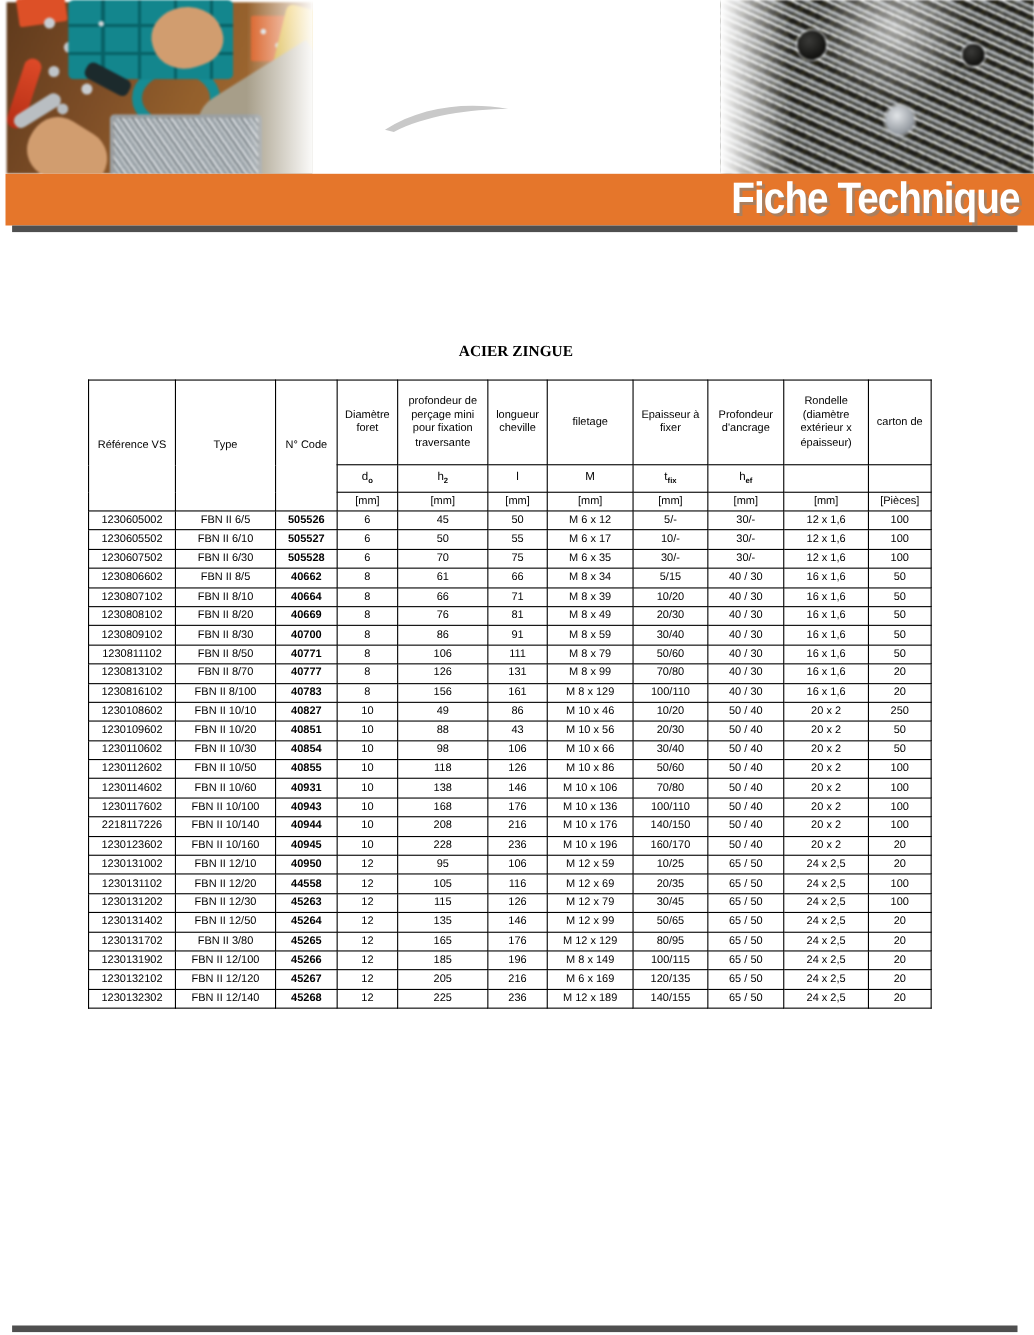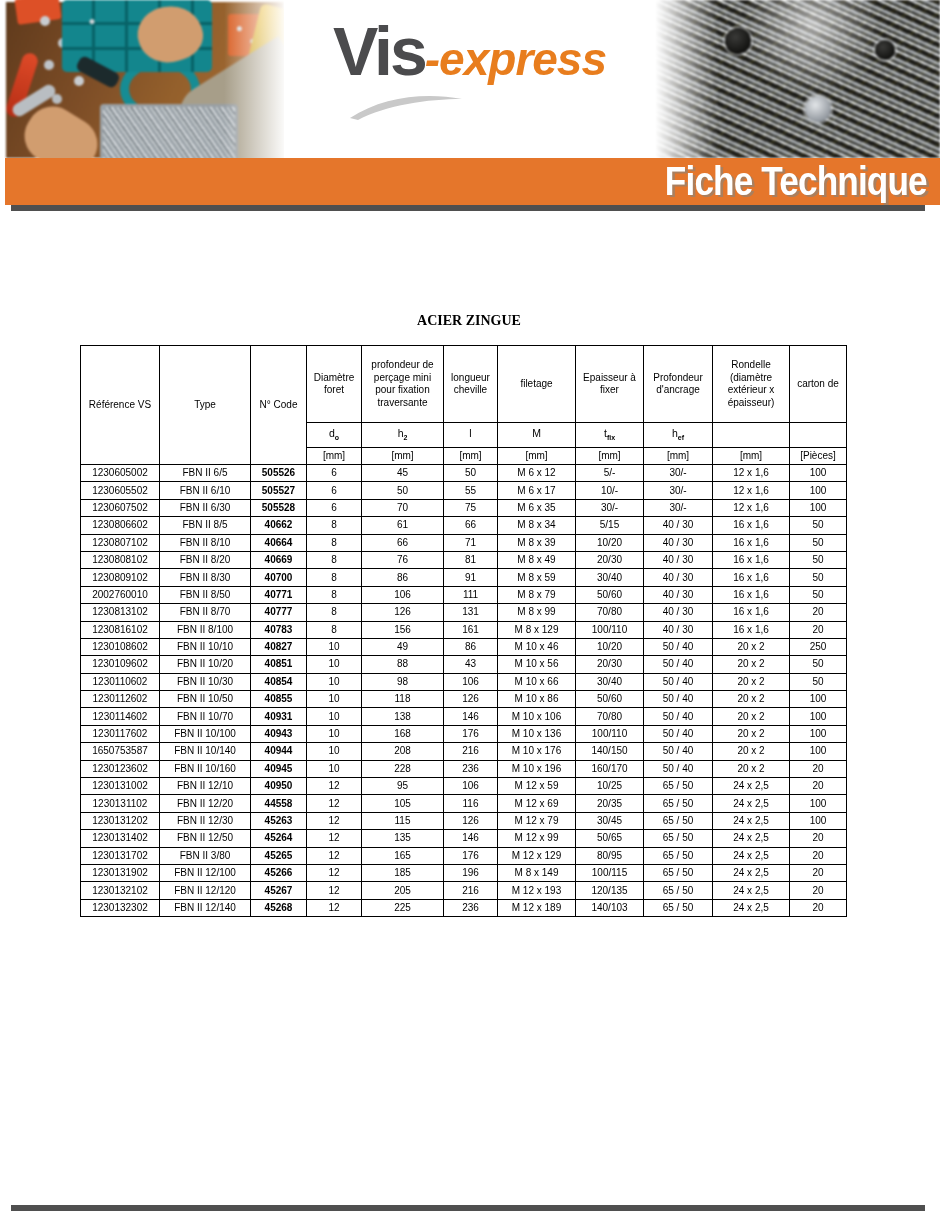--- a/index.html
+++ b/index.html
@@ -103,23 +103,20 @@
       <div class="arm-right"></div>
       <div class="hand-right"></div>
       <div class="tray"></div>
       <div class="forearm-left"></div>
       <div class="held-tool"></div>
     </div>
     <div class="fade-right"></div>
   </div>
 
   <div class="logo-area">
-    <div class="logo-line">
-      <span class="logo-vis">Vis</span><span class="logo-express">-express</span>
-    </div>
     <svg class="logo-swoosh" width="118" height="28" viewBox="0 0 118 28">
       <path d="M2,26 C34,5 76,0 114,7 C80,7 38,13 10,28 Z" fill="#c9c9c9"></path>
     </svg>
   </div>
 
   <div class="photo photo-right">
     <div class="photo-art">
       <div class="screws-bg"></div>
       <div class="screw-head sh1"></div>
       <div class="screw-head sh2"></div>
@@ -271,21 +268,21 @@
         <td>8</td>
         <td>86</td>
         <td>91</td>
         <td>M 8 x 59</td>
         <td>30/40</td>
         <td>40 / 30</td>
         <td>16 x 1,6</td>
         <td>50</td>
       </tr>
       <tr>
-        <td>2002760010</td>
+        <td>1230811102</td>
         <td>FBN II 8/50</td>
         <td class="bold">40771</td>
         <td>8</td>
         <td>106</td>
         <td>111</td>
         <td>M 8 x 79</td>
         <td>50/60</td>
         <td>40 / 30</td>
         <td>16 x 1,6</td>
         <td>50</td>
@@ -363,21 +360,21 @@
         <td>118</td>
         <td>126</td>
         <td>M 10 x 86</td>
         <td>50/60</td>
         <td>50 / 40</td>
         <td>20 x 2</td>
         <td>100</td>
       </tr>
       <tr>
         <td>1230114602</td>
-        <td>FBN II 10/70</td>
+        <td>FBN II 10/60</td>
         <td class="bold">40931</td>
         <td>10</td>
         <td>138</td>
         <td>146</td>
         <td>M 10 x 106</td>
         <td>70/80</td>
         <td>50 / 40</td>
         <td>20 x 2</td>
         <td>100</td>
       </tr>
@@ -388,21 +385,21 @@
         <td>10</td>
         <td>168</td>
         <td>176</td>
         <td>M 10 x 136</td>
         <td>100/110</td>
         <td>50 / 40</td>
         <td>20 x 2</td>
         <td>100</td>
       </tr>
       <tr>
-        <td>1650753587</td>
+        <td>2218117226</td>
         <td>FBN II 10/140</td>
         <td class="bold">40944</td>
         <td>10</td>
         <td>208</td>
         <td>216</td>
         <td>M 10 x 176</td>
         <td>140/150</td>
         <td>50 / 40</td>
         <td>20 x 2</td>
         <td>100</td>
@@ -498,35 +495,35 @@
         <td>24 x 2,5</td>
         <td>20</td>
       </tr>
       <tr>
         <td>1230132102</td>
         <td>FBN II 12/120</td>
         <td class="bold">45267</td>
         <td>12</td>
         <td>205</td>
         <td>216</td>
-        <td>M 12 x 193</td>
+        <td>M 6 x 169</td>
         <td>120/135</td>
         <td>65 / 50</td>
         <td>24 x 2,5</td>
         <td>20</td>
       </tr>
       <tr>
         <td>1230132302</td>
         <td>FBN II 12/140</td>
         <td class="bold">45268</td>
         <td>12</td>
         <td>225</td>
         <td>236</td>
         <td>M 12 x 189</td>
-        <td>140/103</td>
+        <td>140/155</td>
         <td>65 / 50</td>
         <td>24 x 2,5</td>
         <td>20</td>
       </tr>
     </tbody>
 </table>
 
 <div class="rule rule-bottom"></div>
 
 </body></html>

